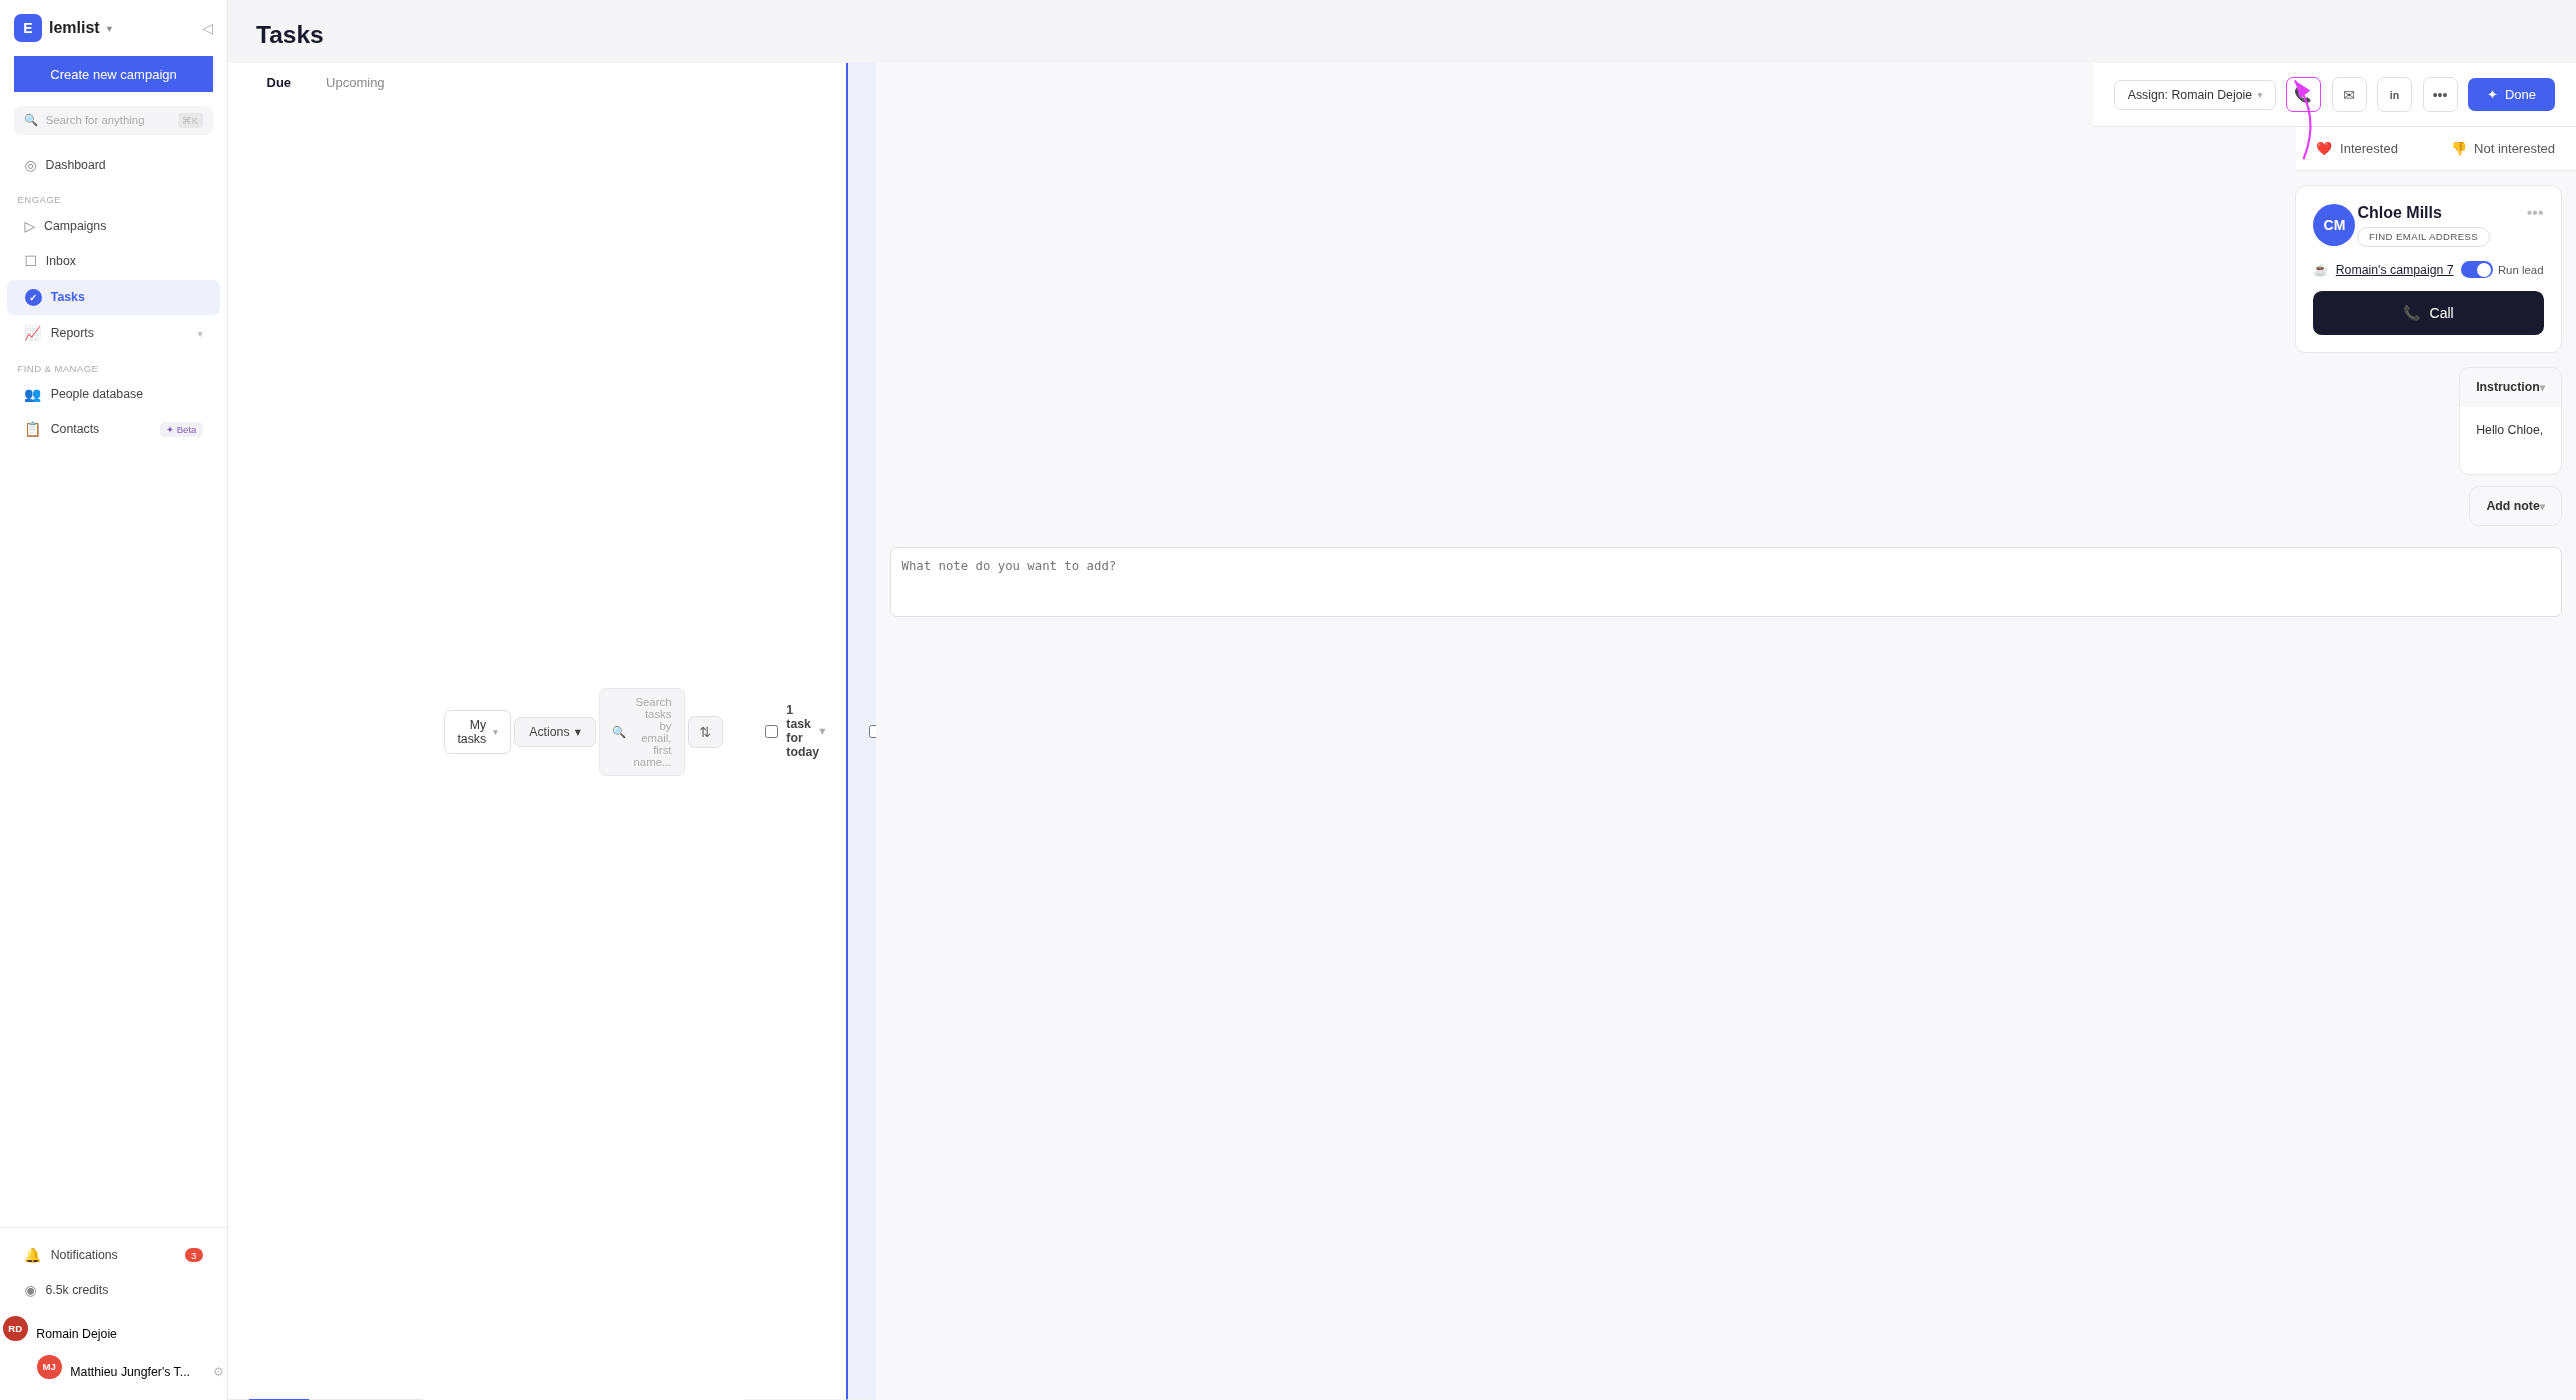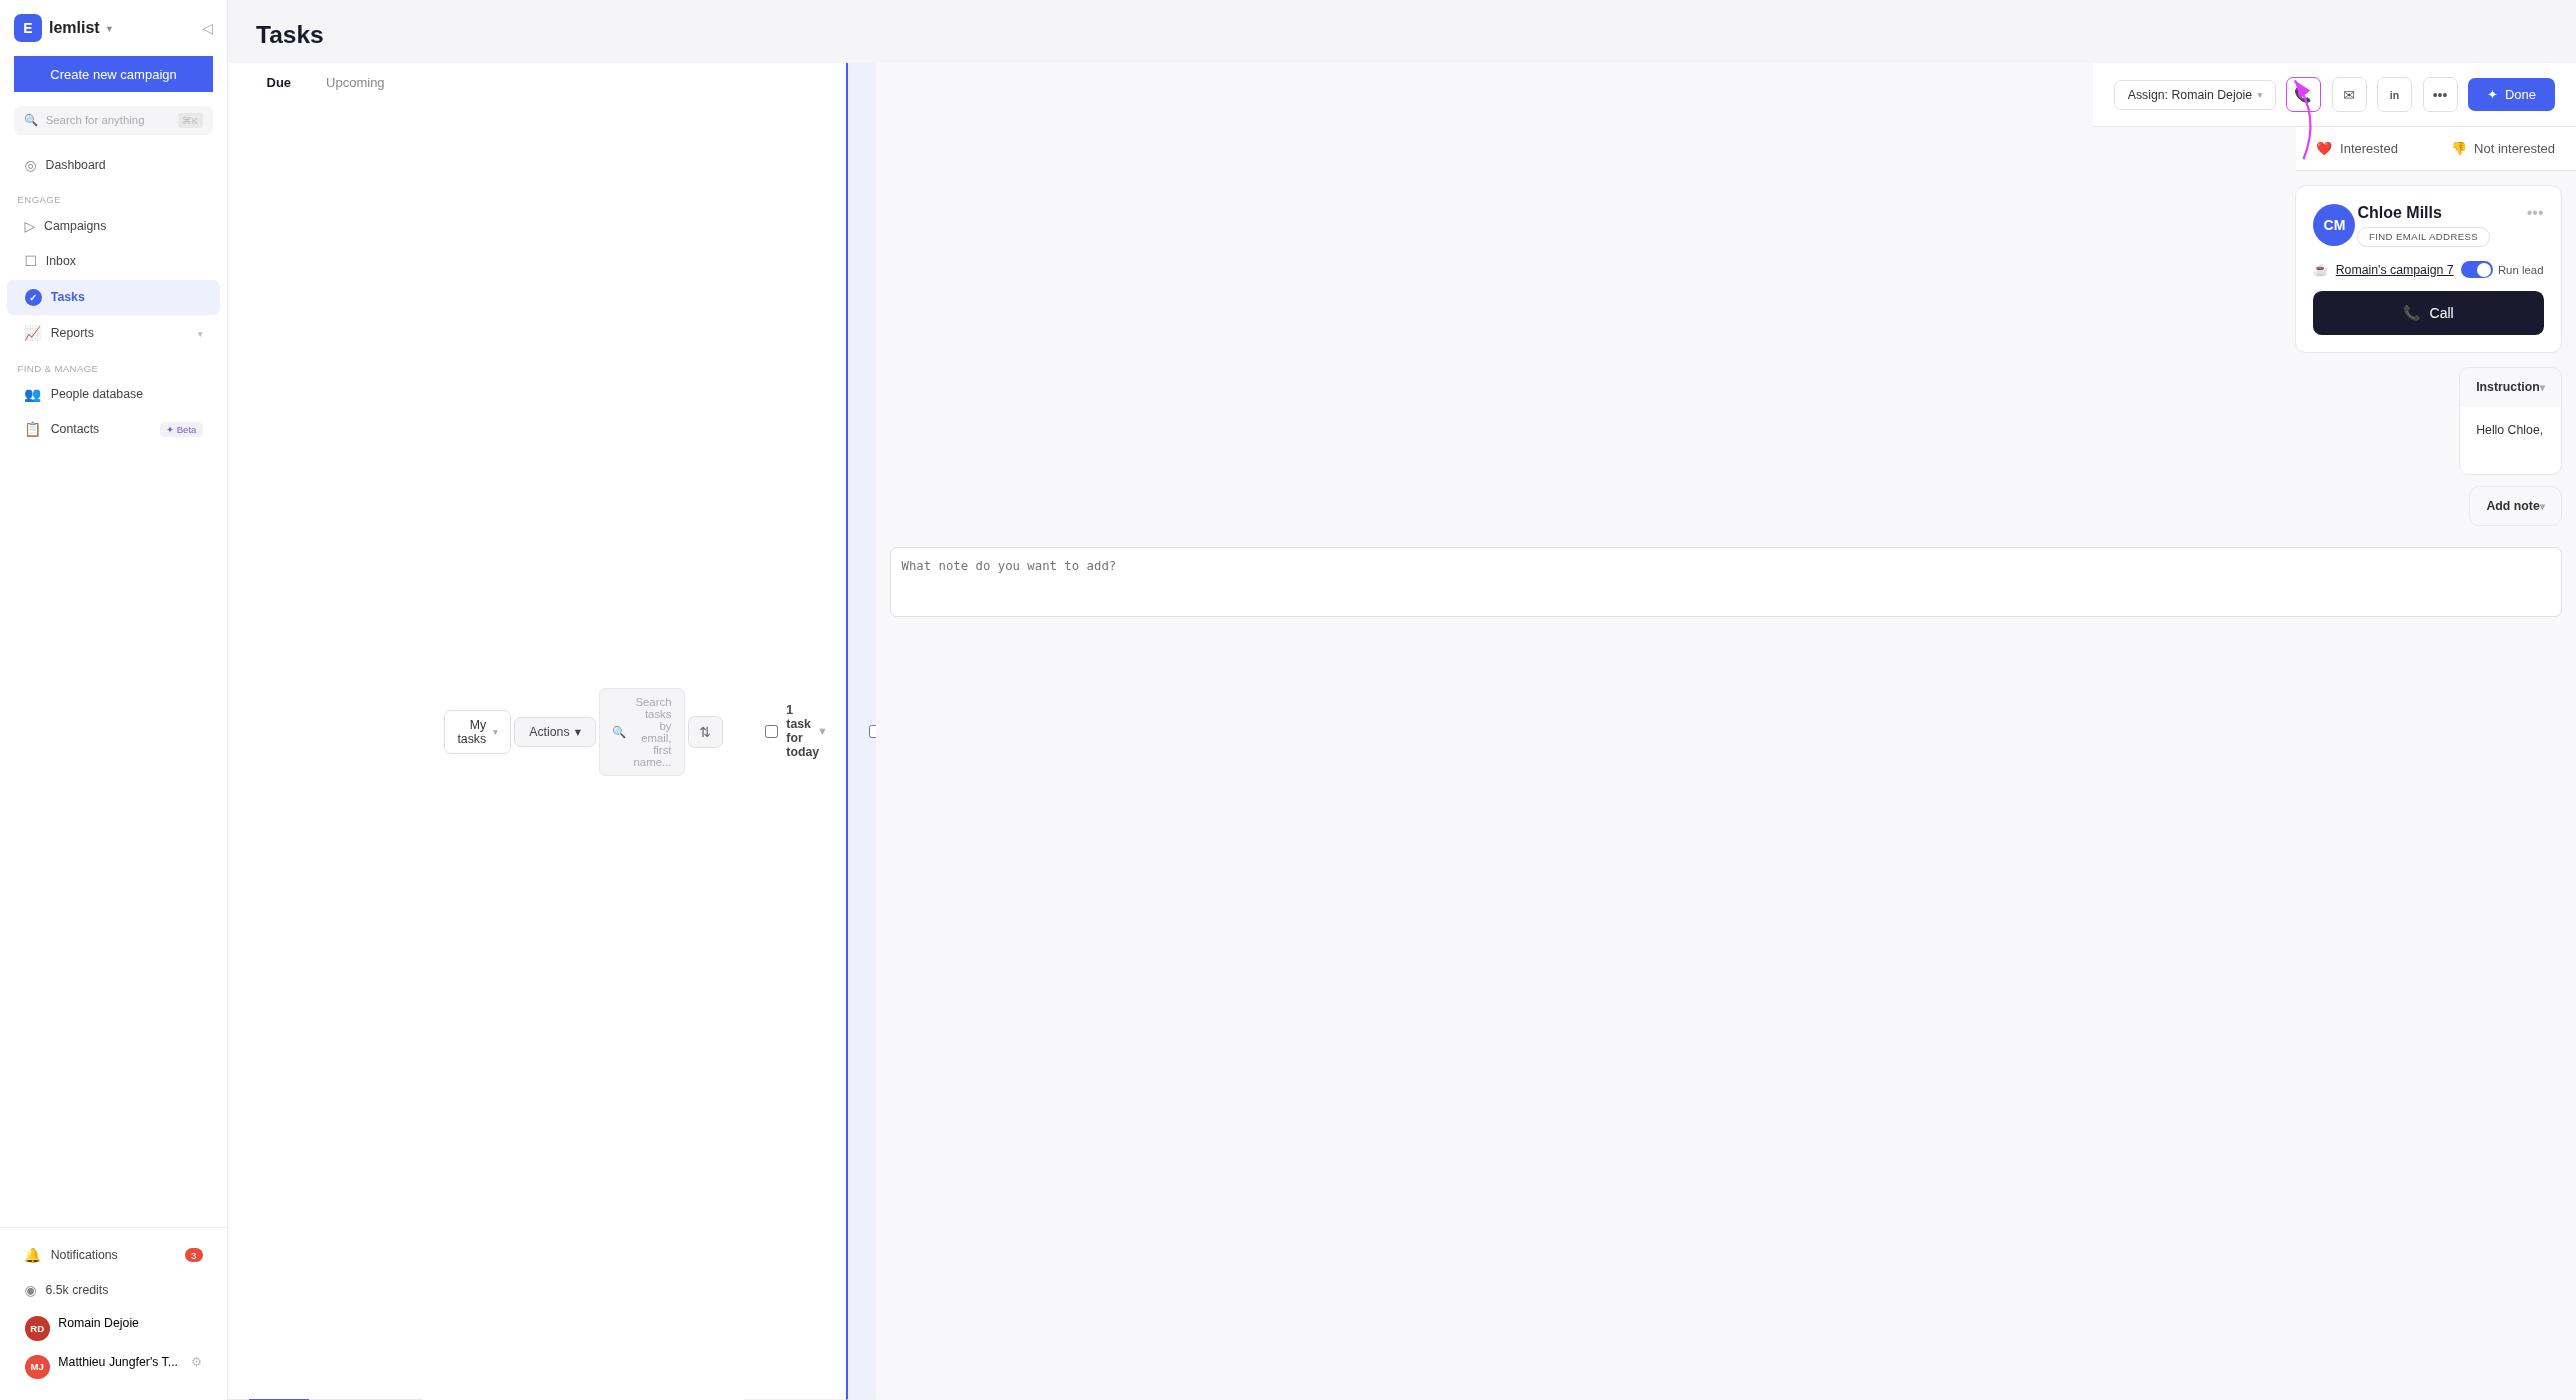--- a/index.html
+++ b/index.html
@@ -123,23 +123,23 @@
       background: #f0f0f5;
       color: #7c5cbf;
       border-radius: 5.3px;
       padding: 1.8px 6.1px;
       font-size: 9.6px;
       margin-left: auto;
       display: flex; align-items: center; gap: 2.6px;
     }
     .user-row {
       display: flex;
-      align-items: flex-start;
+      align-items: flex-end;
       gap: 8.8px;
-      padding: 7px 25px;
+      padding: 7px 3px;
       cursor: pointer;
     }
     .user-avatar {
       width: 24.5px; height: 24.5px;
       border-radius: 50%;
       background: #f0a0a0;
       display: flex; align-items: center; justify-content: center;
       font-size: 9.6px; color: #fff; font-weight: 600;
     }
     .user-avatar.dark { background: #c0392b; }
@@ -546,21 +546,21 @@
     </div>
     <div class="nav-item">
       <span class="nav-icon">◉</span>
       <span>6.5k credits</span>
     </div>
     <div class="user-row">
       <div class="user-avatar dark">RD</div>
       <span>Romain Dejoie</span>
     </div>
     <div class="user-row">
-      <div class="user-avatar" style="background:#e74c3c;">MJ</div>
+      <div class="user-avatar" style="background:#e74c3c;margin-left:34px;">MJ</div>
       <span>Matthieu Jungfer's T...</span>
       <span style="margin-left:auto;color:#bbb;">⚙</span>
     </div>
   </div>
 </div>
 
 <div class="main">
   <h1 class="page-title">Tasks</h1>
 
   <div class="content-area">

